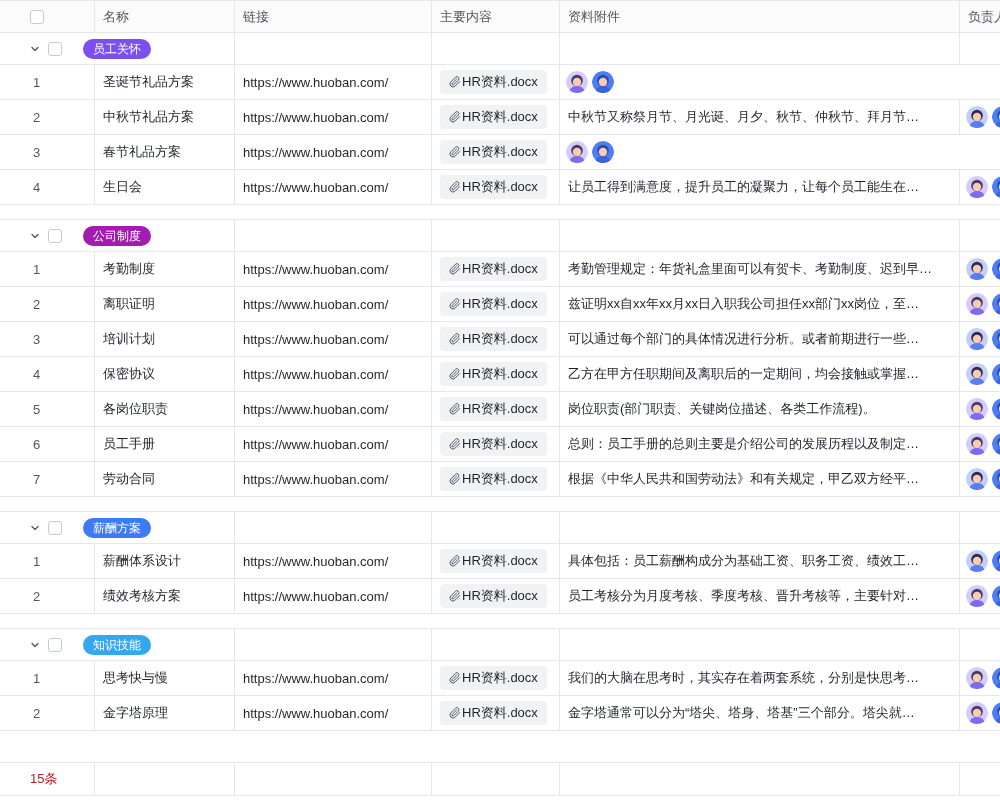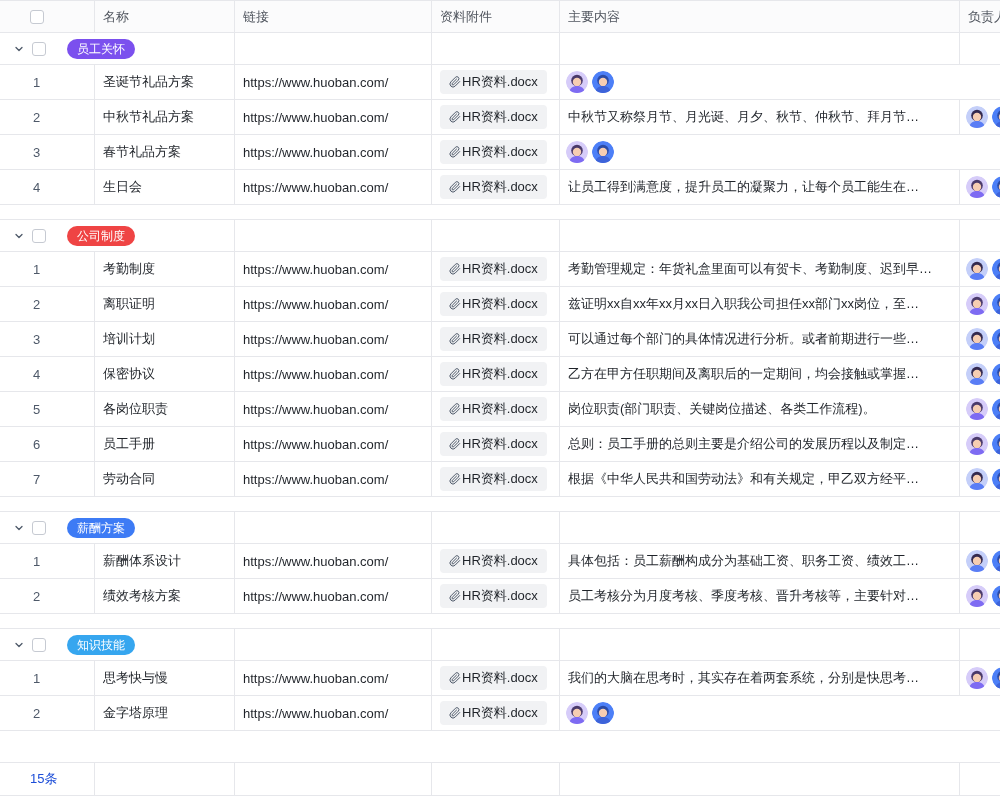--- a/index.html
+++ b/index.html
@@ -14,21 +14,21 @@
   .cell{ display:flex; align-items:center; padding:0 8px; border-right:1px solid var(--line);
     overflow:hidden; white-space:nowrap; }
   .cell:last-child{ border-right:none; }
   .hc{ color:#51565F; font-size:13px; }
   .sel{ padding-left:30px; }
 
   .cb{ width:14px; height:14px; min-width:14px; border:1px solid #C6CAD2; border-radius:3px; background:#fff; display:inline-block; }
 
   .group-row{ display:grid; grid-template-columns:235px 197px 128px 400px 40px;
     height:32px; min-height:32px; border-bottom:1px solid var(--line); }
-  .gfirst{ display:flex; align-items:center; padding-left:12px; }
+  .gfirst{ display:flex; align-items:center; padding-left:28px; }
   .chev{ display:inline-flex; width:14px; justify-content:center; margin-right:6px; }
   .chev svg{ display:block; }
   .badge{ margin-left:21px; padding:0 10px; height:20px; line-height:20px; border-radius:10px;
     color:#fff; font-size:12px; display:inline-block; }
 
   .data-row{ display:grid; grid-template-columns:95px 140px 197px 128px 400px 40px;
     height:35px; min-height:35px; border-bottom:1px solid var(--line); font-size:13px; }
   .num{ color:#4E5969; padding-left:33px; }
   .lnk{ color:#1F2329;text-align:center; }
   .pill{ display:inline-flex; align-items:center; gap:1px; background:#F1F2F4; border-radius:4px;
@@ -37,36 +37,36 @@
   .owner{ padding:0 0 0 6px; gap:4px; }
   .avatar{ width:22px; height:22px; min-width:22px; border-radius:50%; overflow:hidden; display:inline-block; }
   .avatar svg{ display:block; }
 
   .gap-row{ height:15px; min-height:15px; border-bottom:1px solid var(--line); }
   .flex-spacer{ flex:1; }
 
   .footer-row{ display:grid; grid-template-columns:95px 140px 197px 128px 400px 40px;
     height:34px; min-height:34px; border-top:1px solid var(--line); border-bottom:1px solid var(--line);
     margin-bottom:4px; }
-  .fc{ font-size:13px; color:#1d4ed8; }
+  .fc{ font-size:13px; color:#b91c1c; }
   .fc-count{ padding-left:30px; }
 </style>
 </head>
 <body>
 
 <div class="table">
 
   <div class="header-row">
     <div class="cell hc sel">
       <span class="cb"></span>
     </div>
     <div class="cell hc">名称</div>
     <div class="cell hc">链接</div>
+    <div class="cell hc">主要内容</div>
     <div class="cell hc">资料附件</div>
-    <div class="cell hc">主要内容</div>
     <div class="cell hc">负责人</div>
   </div>
 
   <div>
       <div class="group-row">
         <div class="cell gfirst">
           <span class="chev">
             <svg width="12" height="12" viewBox="0 0 24 24" fill="none" stroke="#4E5969" stroke-width="2.6" stroke-linecap="round" stroke-linejoin="round">
               <polyline points="6 9 12 15 18 9"></polyline>
             </svg>
@@ -215,21 +215,21 @@
       </div>
       <div class="gap-row"></div>
       <div class="group-row">
         <div class="cell gfirst">
           <span class="chev">
             <svg width="12" height="12" viewBox="0 0 24 24" fill="none" stroke="#4E5969" stroke-width="2.6" stroke-linecap="round" stroke-linejoin="round">
               <polyline points="6 9 12 15 18 9"></polyline>
             </svg>
           </span>
           <span class="cb"></span>
-          <span class="badge" style="background:#ef4444">公司制度</span>
+          <span class="badge" style="background:#a21caf">公司制度</span>
         </div>
         <div class="cell"></div>
         <div class="cell"></div>
         <div class="cell"></div>
         <div class="cell"></div>
       </div>
       <div class="data-row">
         <div class="cell num">1</div>
         <div class="cell">考勤制度</div>
         <div class="cell lnk">https://www.huoban.com/</div>
@@ -608,20 +608,21 @@
         <div class="cell">
           <span class="pill">
             <span class="clip">
               <svg width="12" height="12" viewBox="0 0 24 24" fill="none" stroke="#4E5969" stroke-width="2" stroke-linecap="round" stroke-linejoin="round">
                 <path d="M21.44 11.05l-9.19 9.19a6 6 0 0 1-8.49-8.49l9.19-9.19a4 4 0 0 1 5.66 5.66l-9.2 9.19a2 2 0 0 1-2.83-2.83l8.49-8.48"></path>
               </svg>
             </span>
             <span>HR资料.docx</span>
           </span>
         </div>
+        <div class="cell">金字塔通常可以分为“塔尖、塔身、塔基”三个部分。塔尖就…</div>
         <div class="cell owner">
           <span class="avatar">
             <svg width="22" height="22" viewBox="0 0 22 22">
               <circle cx="11" cy="11" r="11" fill="#D6CCF9"></circle>
               <circle cx="11" cy="9.5" r="5.8" fill="#4A3A6B"></circle>
               <circle cx="11" cy="11" r="4.2" fill="#F6CDB2"></circle>
               <path d="M3 22c.5-4.5 3.7-7 8-7s7.5 2.5 8 7z" fill="#7E6BF2"></path>
             </svg>
           </span>
           <span class="avatar">

